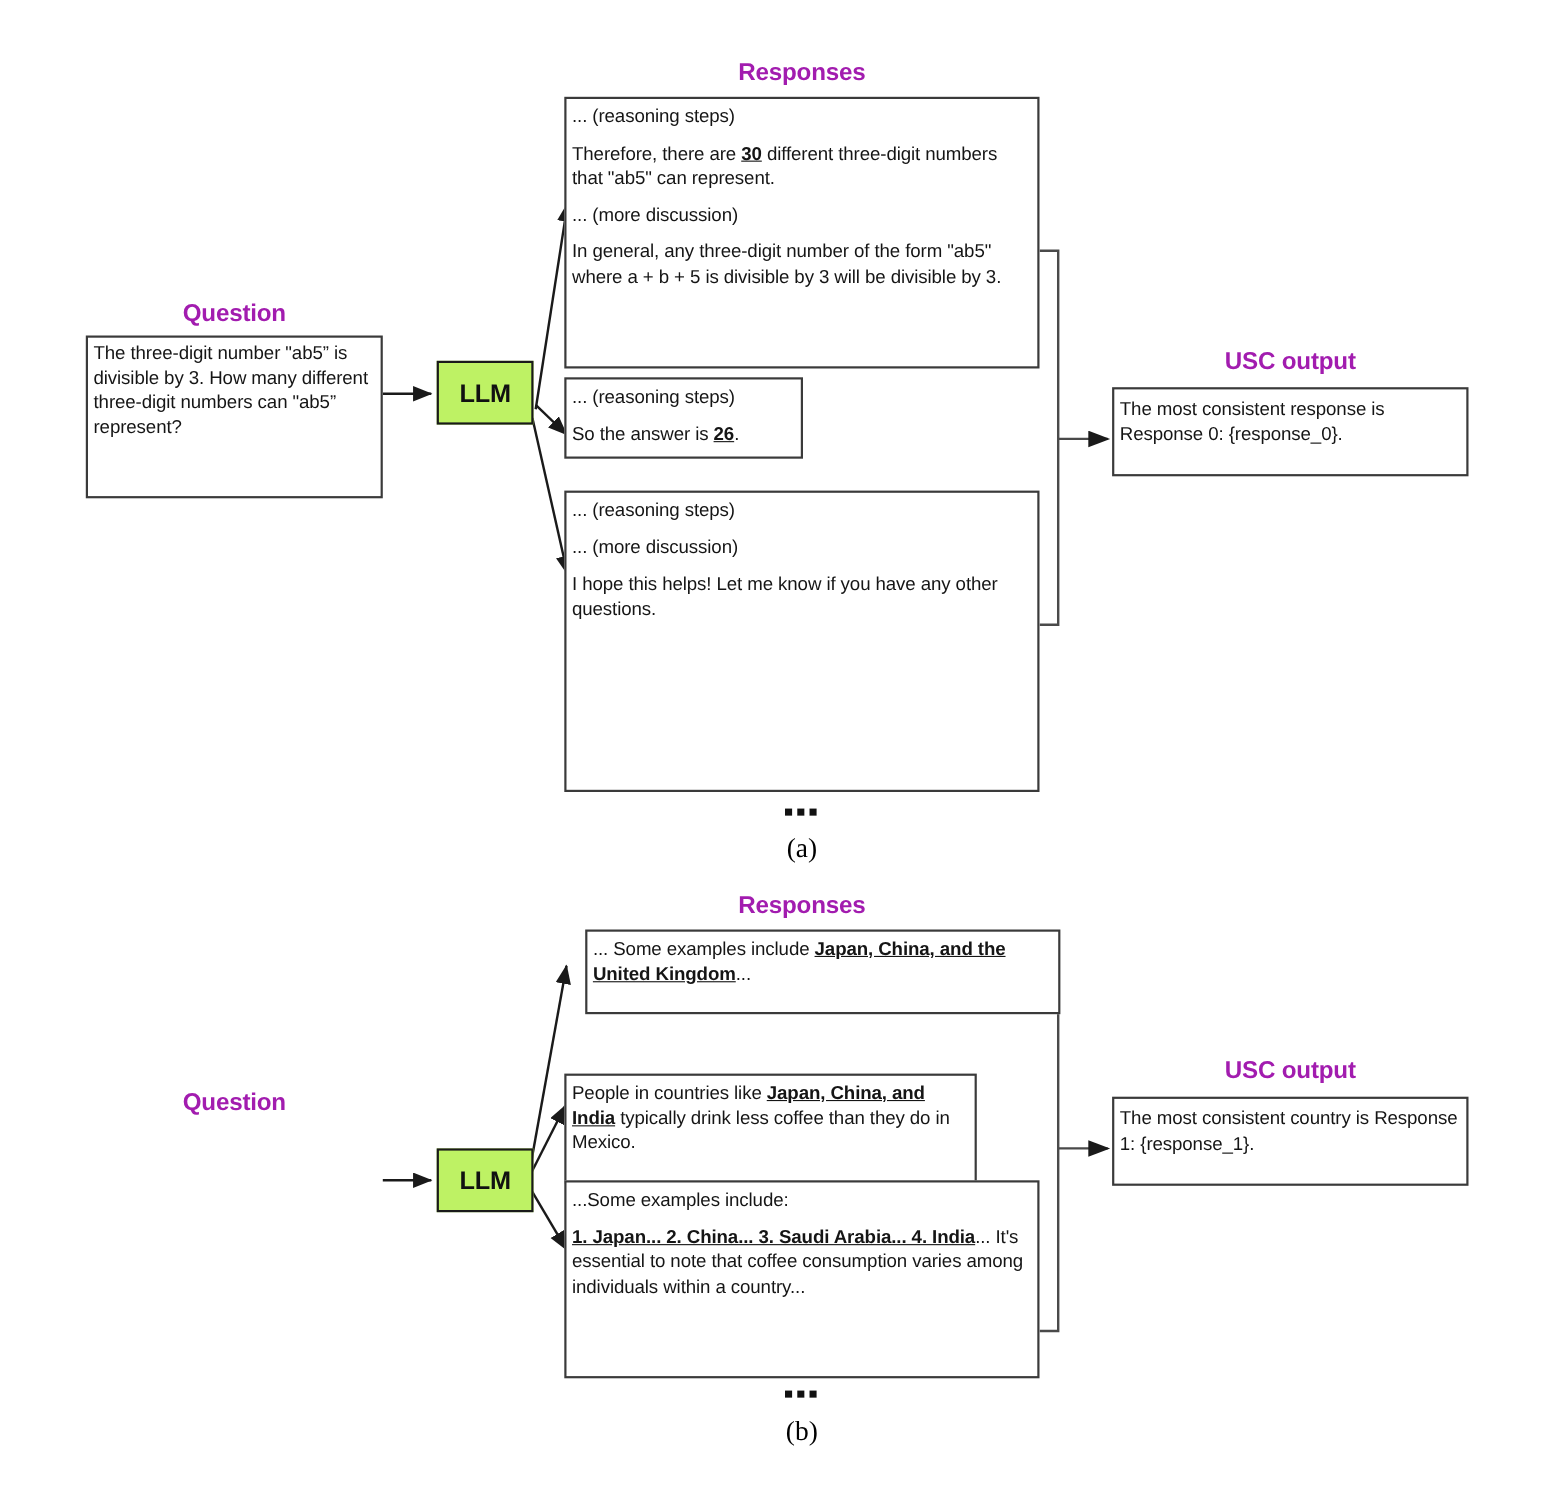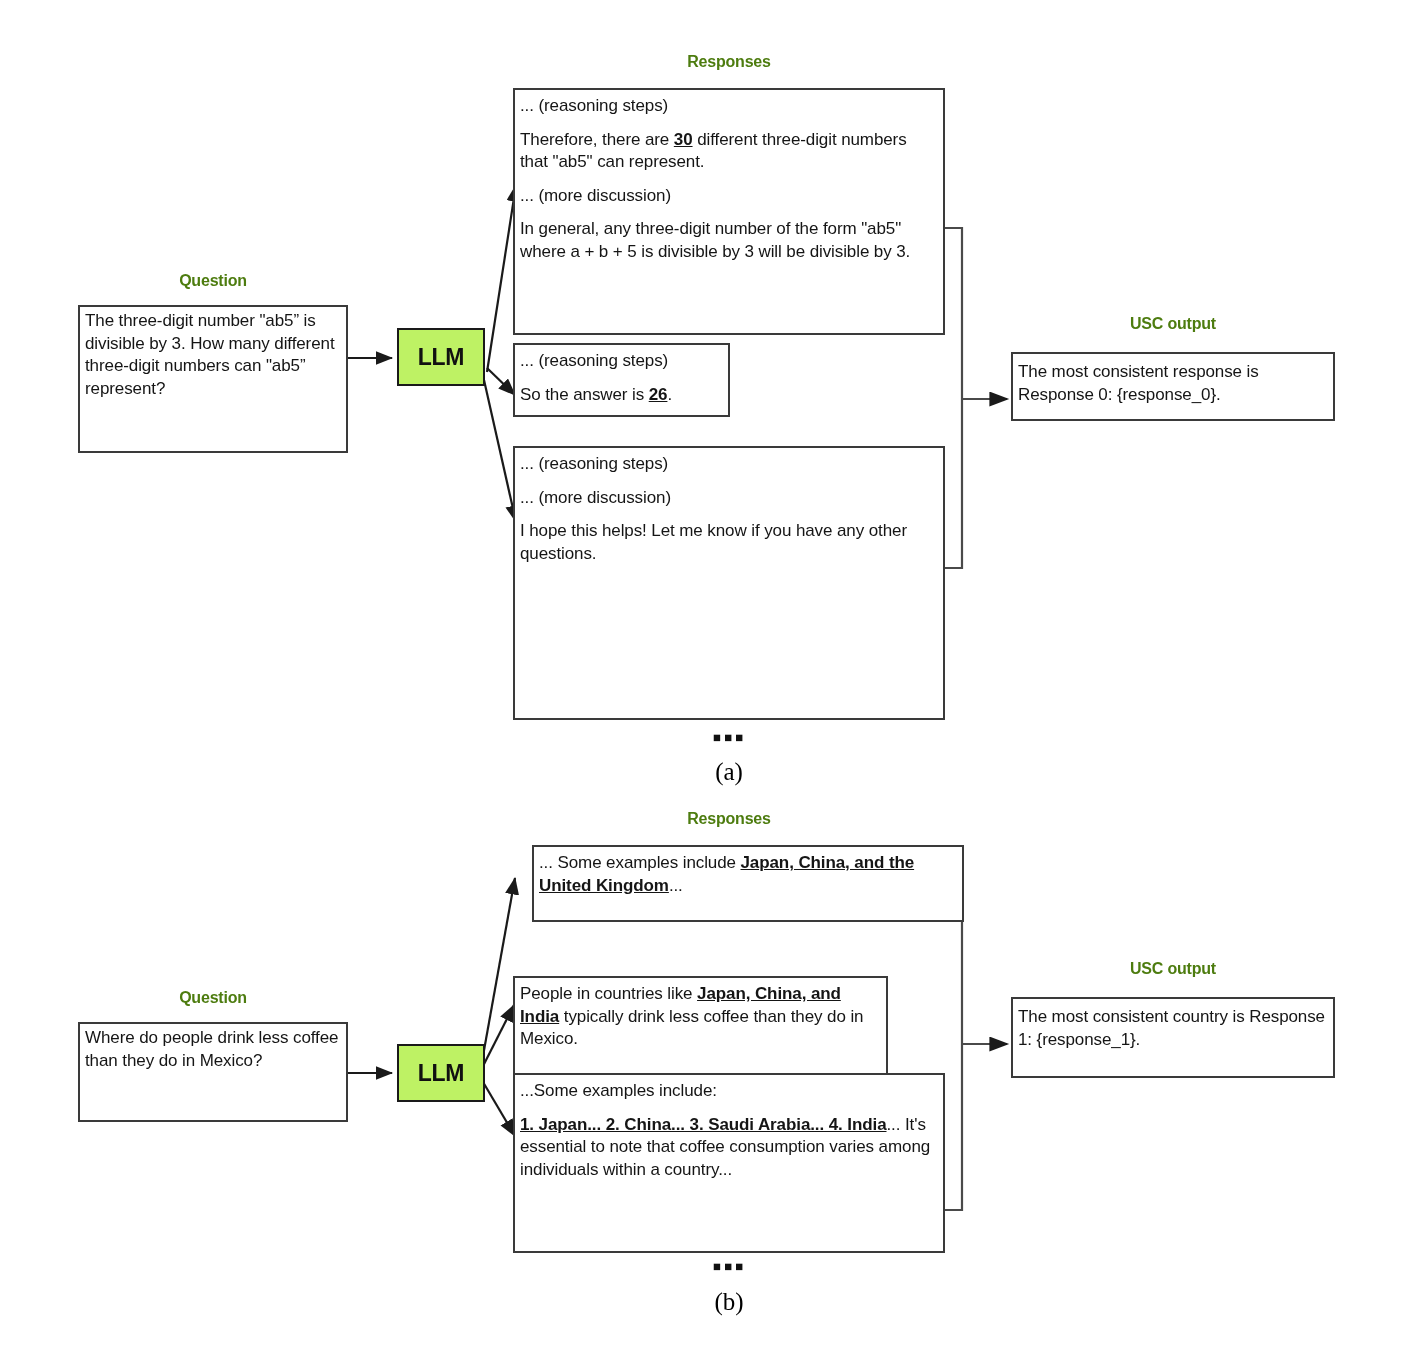--- a/index.html
+++ b/index.html
@@ -38,23 +38,23 @@
     color: #151515;
     padding: 5px 4px 5px 5px;
     letter-spacing: -0.1px;
   }
   .box p {
     margin: 0 0 11px 0;
   }
   .box p:last-child { margin-bottom: 0; }
   .hdr {
     position: absolute;
-    font-size: 16px;
+    font-size: 22px;
     font-weight: bold;
-    color: #4d7c0f;
+    color: #a21caf;
     text-align: center;
     letter-spacing: -0.2px;
   }
   .llm {
     position: absolute;
     box-sizing: border-box;
     background: #bef264;
     border: 2.5px solid #1a1a1a;
     font-size: 23px;
     font-weight: bold;
@@ -144,21 +144,21 @@
   <div class="hdr" style="left:78px; top:272px; width:270px;">Question</div>
 
   <div class="box" style="left:78px; top:305px; width:270px; height:148px; padding-top:3px;">
     <p>The three-digit number "ab5” is divisible by 3. How many different three-digit numbers can "ab5” represent?</p>
   </div>
 
   <div class="llm" style="left:397px; top:328px; width:88px; height:58px;">LLM</div>
 
   <div class="hdr" style="left:1011px; top:315px; width:324px;">USC output</div>
 
-  <div class="box" style="left:1011px; top:352px; width:324px; height:69px; padding-top:7px;">
+  <div class="box" style="left:1011px; top:352px; width:324px; height:81px; padding-top:7px;">
     <p>The most consistent response is Response 0: {response_0}.</p>
   </div>
 
   <div class="caption" style="left:613px; top:758px; width:232px;">(a)</div>
 
   <div class="hdr" style="left:513px; top:810px; width:432px;">Responses</div>
 
   <div class="box" style="left:513px; top:845px; width:432px; height:77px;margin-left:19px;">
     <p>... Some examples include <u class="b">Japan, China, and the United Kingdom</u>...</p>
   </div>
@@ -169,23 +169,20 @@
 
   <div class="box" style="left:513px; top:1073px; width:432px; height:180px;">
     <p>...Some examples include:</p>
     <p><u class="b">1. Japan... 2. China... 3. Saudi Arabia... 4. India</u>... It's essential to note that coffee consumption varies among individuals within a country...</p>
   </div>
 
   <div class="ellipsis" style="left:513px; top:1251px; width:432px;">▪▪▪</div>
 
   <div class="hdr" style="left:78px; top:989px; width:270px;">Question</div>
 
-  <div class="box" style="left:78px; top:1022px; width:270px; height:100px; padding-top:3px;">
-    <p>Where do people drink less coffee than they do in Mexico?</p>
-  </div>
 
   <div class="llm" style="left:397px; top:1044px; width:88px; height:58px;">LLM</div>
 
   <div class="hdr" style="left:1011px; top:960px; width:324px;">USC output</div>
 
   <div class="box" style="left:1011px; top:997px; width:324px; height:81px; padding-top:7px;">
     <p>The most consistent country is Response 1: {response_1}.</p>
   </div>
 
   <div class="caption" style="left:613px; top:1288px; width:232px;">(b)</div>

